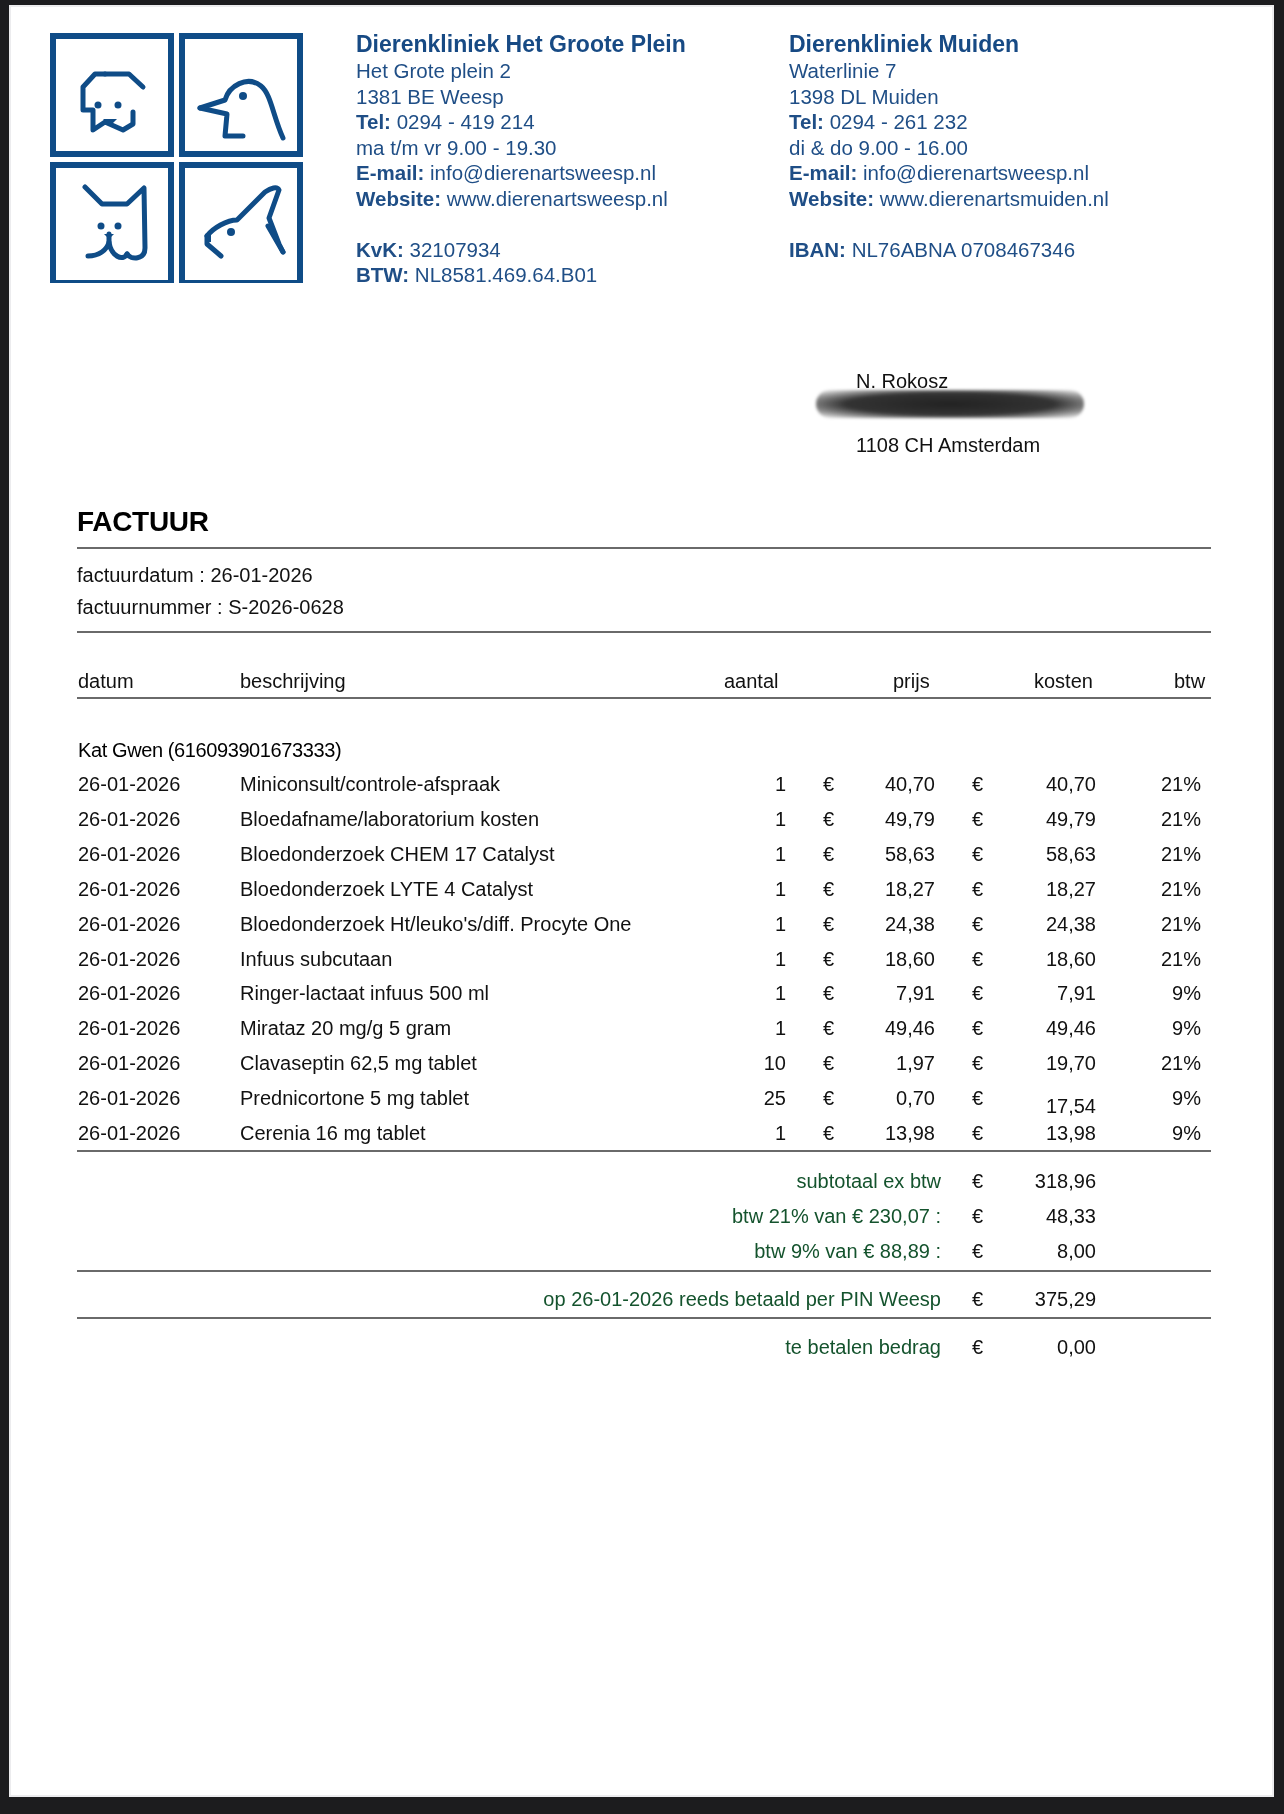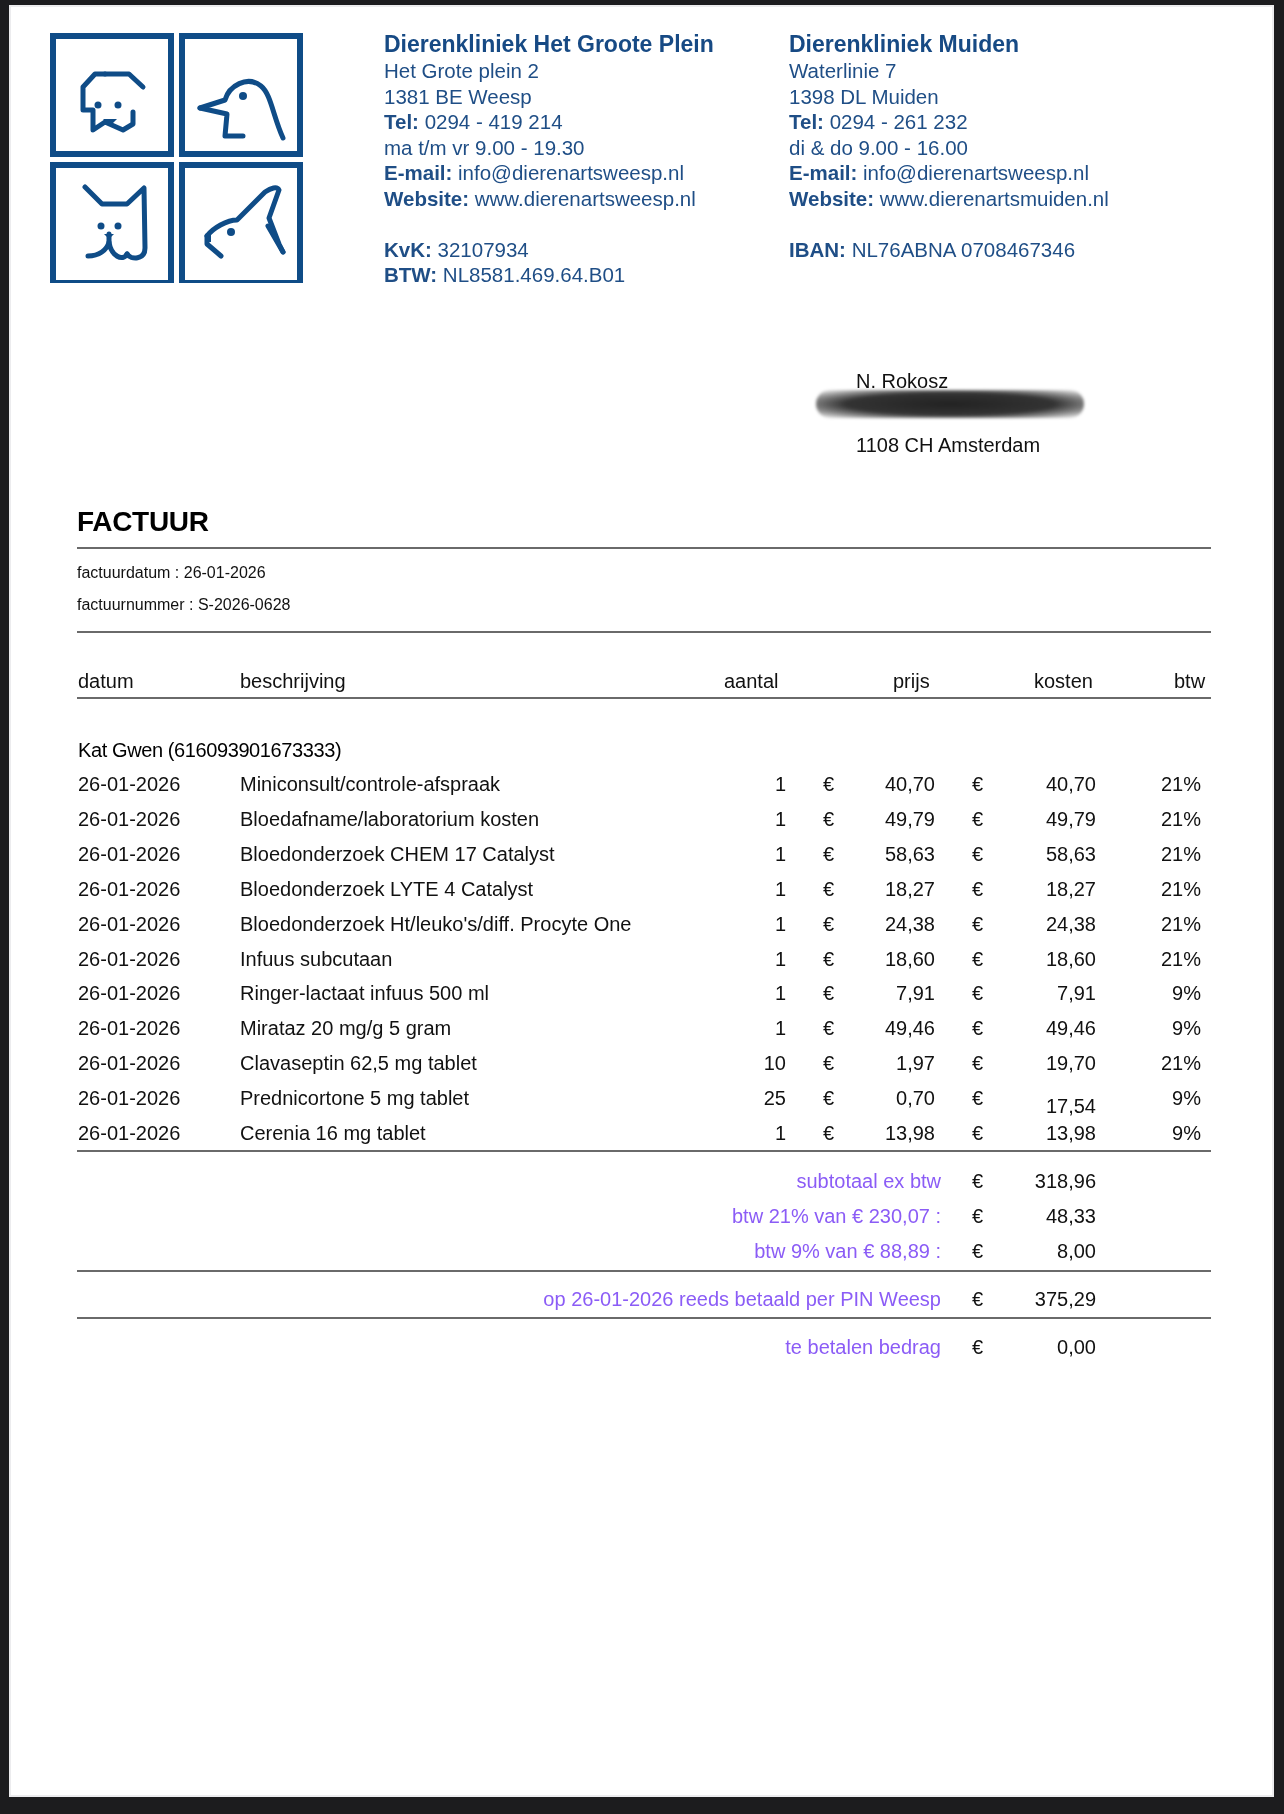--- a/index.html
+++ b/index.html
@@ -22,45 +22,45 @@
     .logo svg { width: 100%; height: 100%; }
 
     
     .clinic {
       position: absolute; color: #1f4e86;
       font-size: 20.5px; line-height: 25.6px;
     }
     .clinic .name { font-weight: bold; font-size: 23px; color: #174a84; line-height: 27px; }
     .clinic b { font-weight: bold; }
     .clinic .gap { height: 25px; }
-    .clinic-weesp { left: 345px; top: 24px; margin-left: 28px; }
+    .clinic-weesp { left: 345px; top: 24px; }
     .clinic-muiden { left: 778px; top: 24px; }
 
     
     .recipient { position: absolute; left: 845px; top: 358px; font-size: 20px; color: #111; line-height: 32px; }
     .redacted {
       position: absolute; left: 805px; top: 383px; width: 268px; height: 28px;
       background: radial-gradient(ellipse at center, #222 0%, #333 55%, rgba(60,60,60,0.6) 75%, rgba(255,255,255,0) 100%);
       filter: blur(1.5px);
       border-radius: 14px;
     }
 
     
     .title { position: absolute; left: 66px; top: 499px; font-size: 28px; font-weight: bold; color: #000; letter-spacing: -0.3px; }
     .rule { position: absolute; left: 66px; width: 1134px; height: 2px; background: #6a6a6a; }
-    .meta { position: absolute; left: 66px; font-size: 16px; color: #111; }
+    .meta { position: absolute; left: 66px; font-size: 20px; color: #111; }
 
     .th, .td { position: absolute; font-size: 20px; color: #111; white-space: nowrap; }
 
     .group-title { position: absolute; left: 67px; top: 732px; font-size: 20px; font-weight: normal; color: #000; letter-spacing: -0.4px; }
 
     .row { position: absolute; left: 0; width: 100%; height: 30px; }
 
     .totals-row { position: absolute; left: 0; width: 100%; height: 30px; }
-    .t-label { position: absolute; right: 331px; text-align: right; font-size: 20px; color: #8b5cf6; white-space: nowrap; }
+    .t-label { position: absolute; right: 331px; text-align: right; font-size: 20px; color: #14532d; white-space: nowrap; }
     .t-eur { position: absolute; left: 961px; font-size: 20px; color: #111; }
     .t-val { position: absolute; right: 176px; text-align: right; font-size: 20px; color: #111; }
   </style>
 </head>
 <body>
 
 <div class="page">
 
   <div class="logo">
     <svg viewBox="0 0 259 253" xmlns="http://www.w3.org/2000/svg" fill="none" stroke="#0f4c87">

